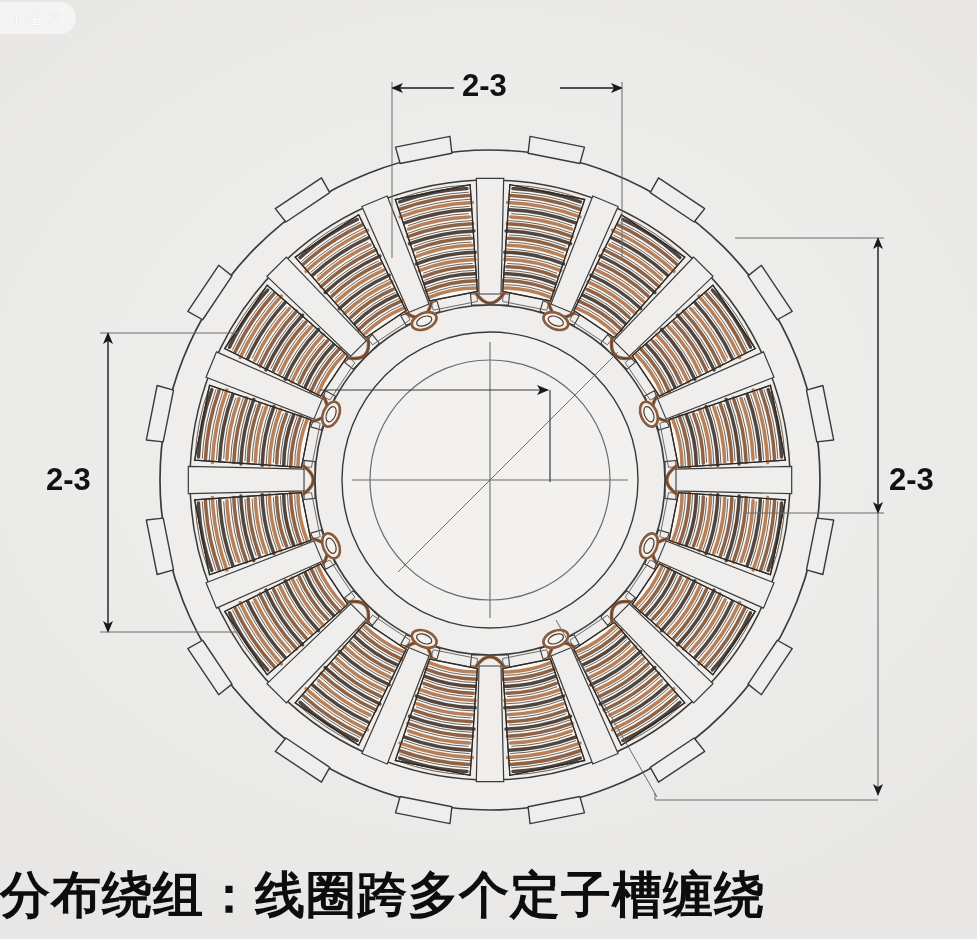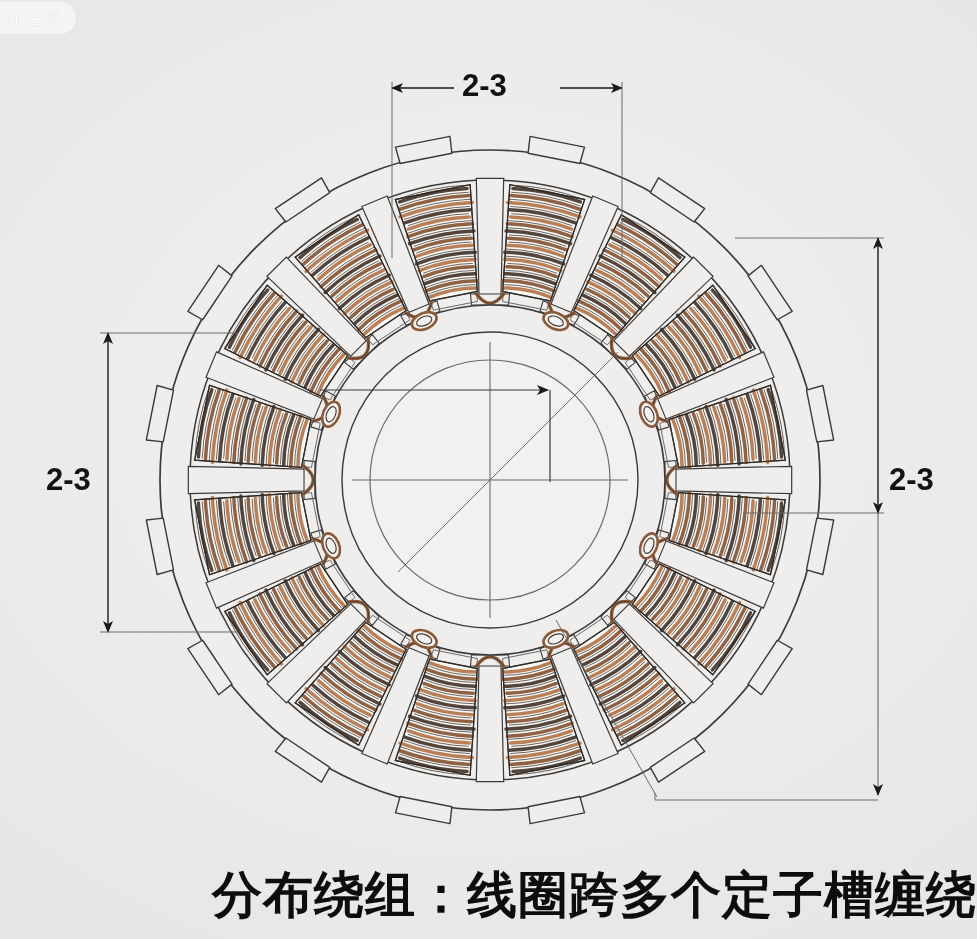--- a/index.html
+++ b/index.html
@@ -66,28 +66,27 @@
   }
   #dim-top-label   { left: 462px; top: 68px; }
   #dim-left-label  { left: 46px;  top: 462px; }
   #dim-right-label { left: 889px; top: 462px; }
   
   #caption {
     position: absolute;
     left: 0;
     right: 0;
     top: 862px;
-    text-align: right;
+    text-align: left;
     font-family: "DejaVu Sans", "Liberation Sans", sans-serif;
     font-weight: 700;
     font-size: 50px;
     letter-spacing: 1px;
     color: #0d0d0d;
     z-index: 30;
-    margin-left: 16px;
   }
 </style>
 </head>
 <body>
 
 <div id="page">
 
   <div id="paper"></div>
 
   <div id="watermark">

